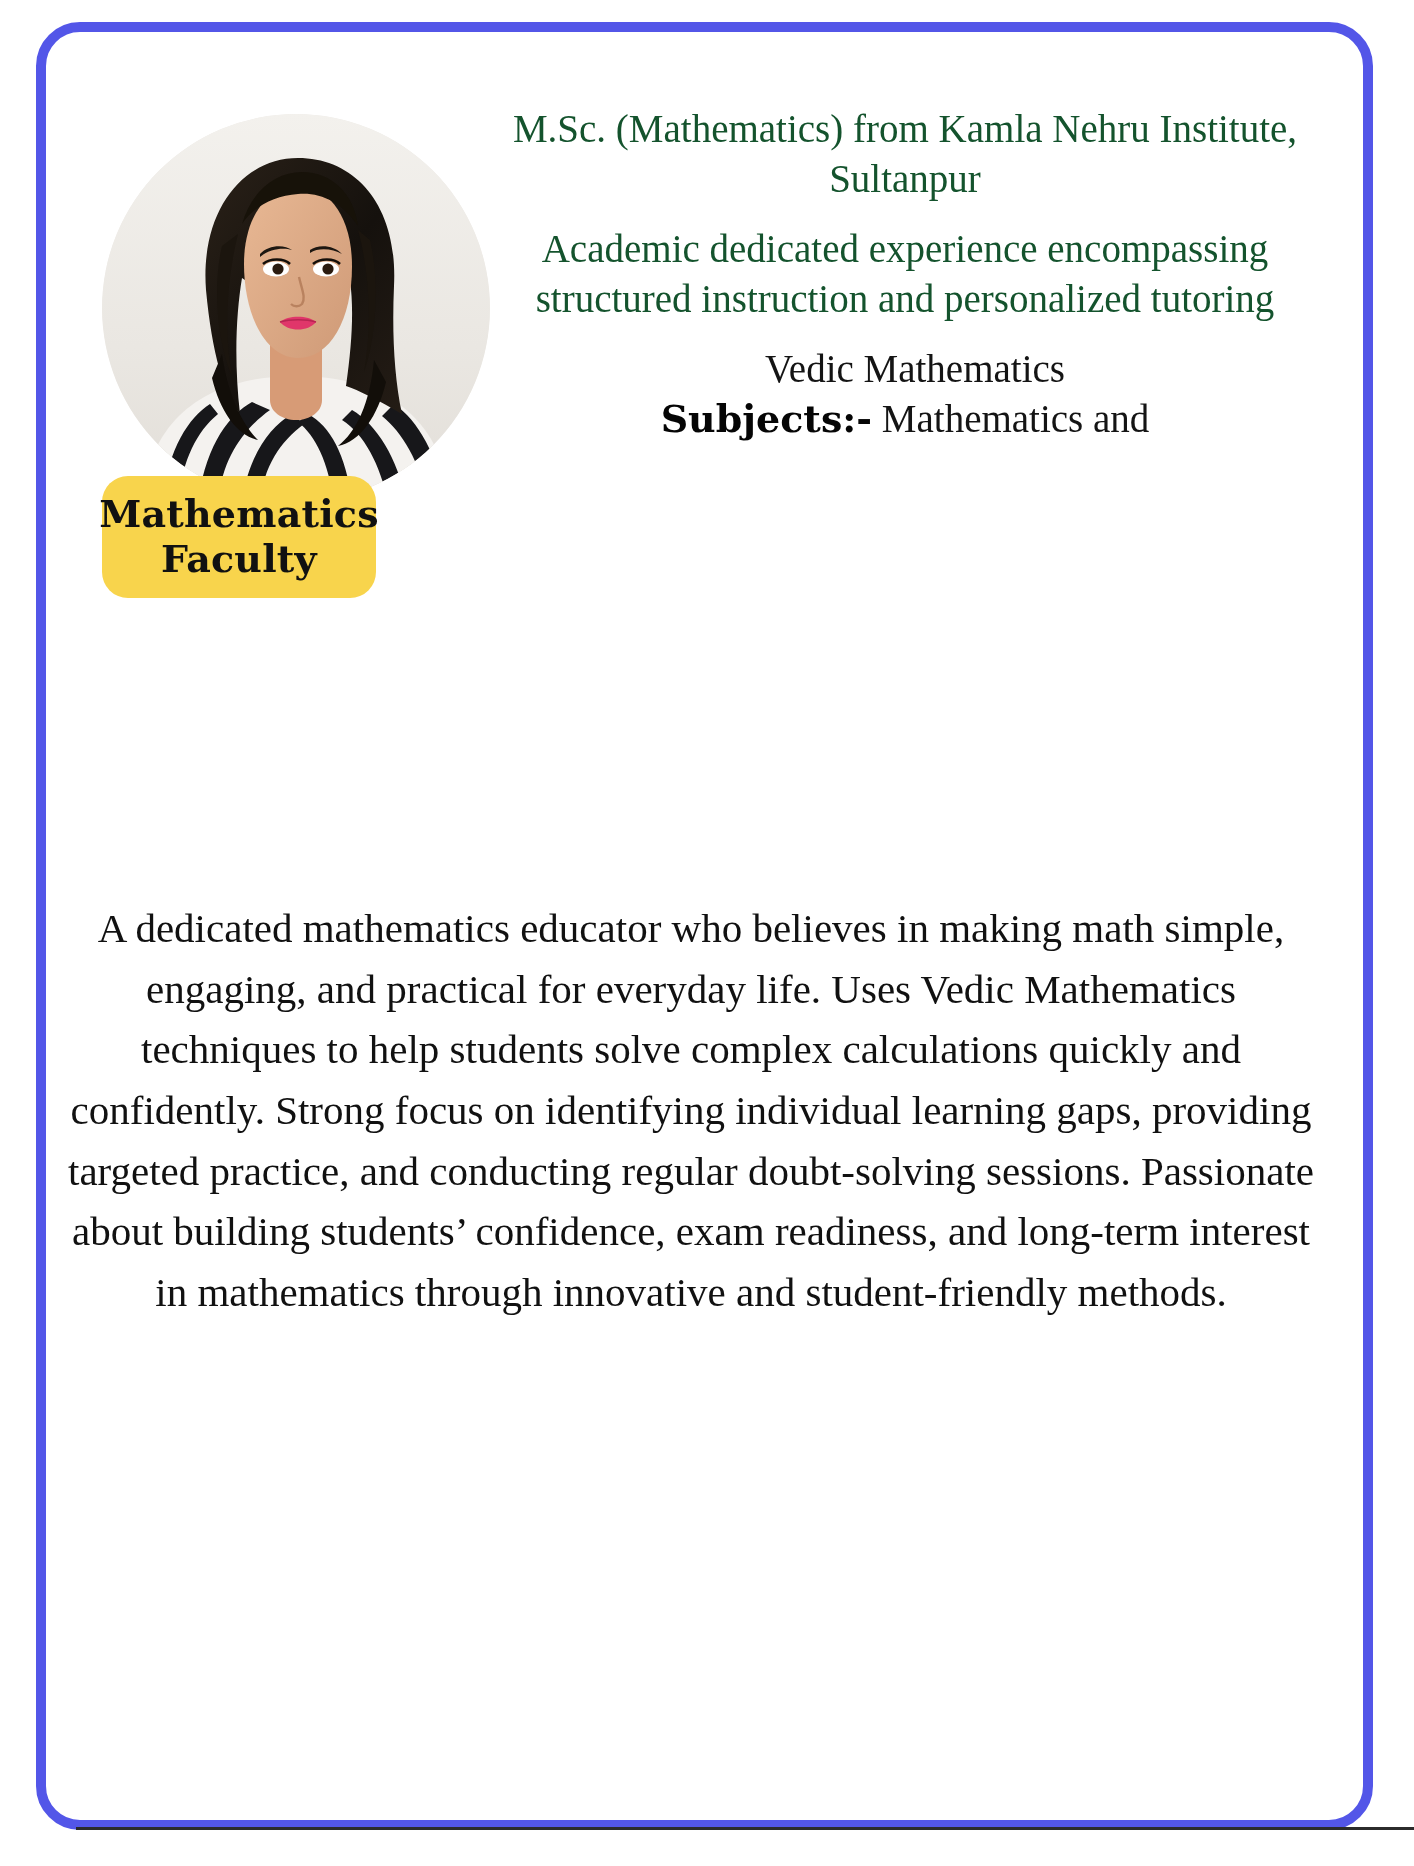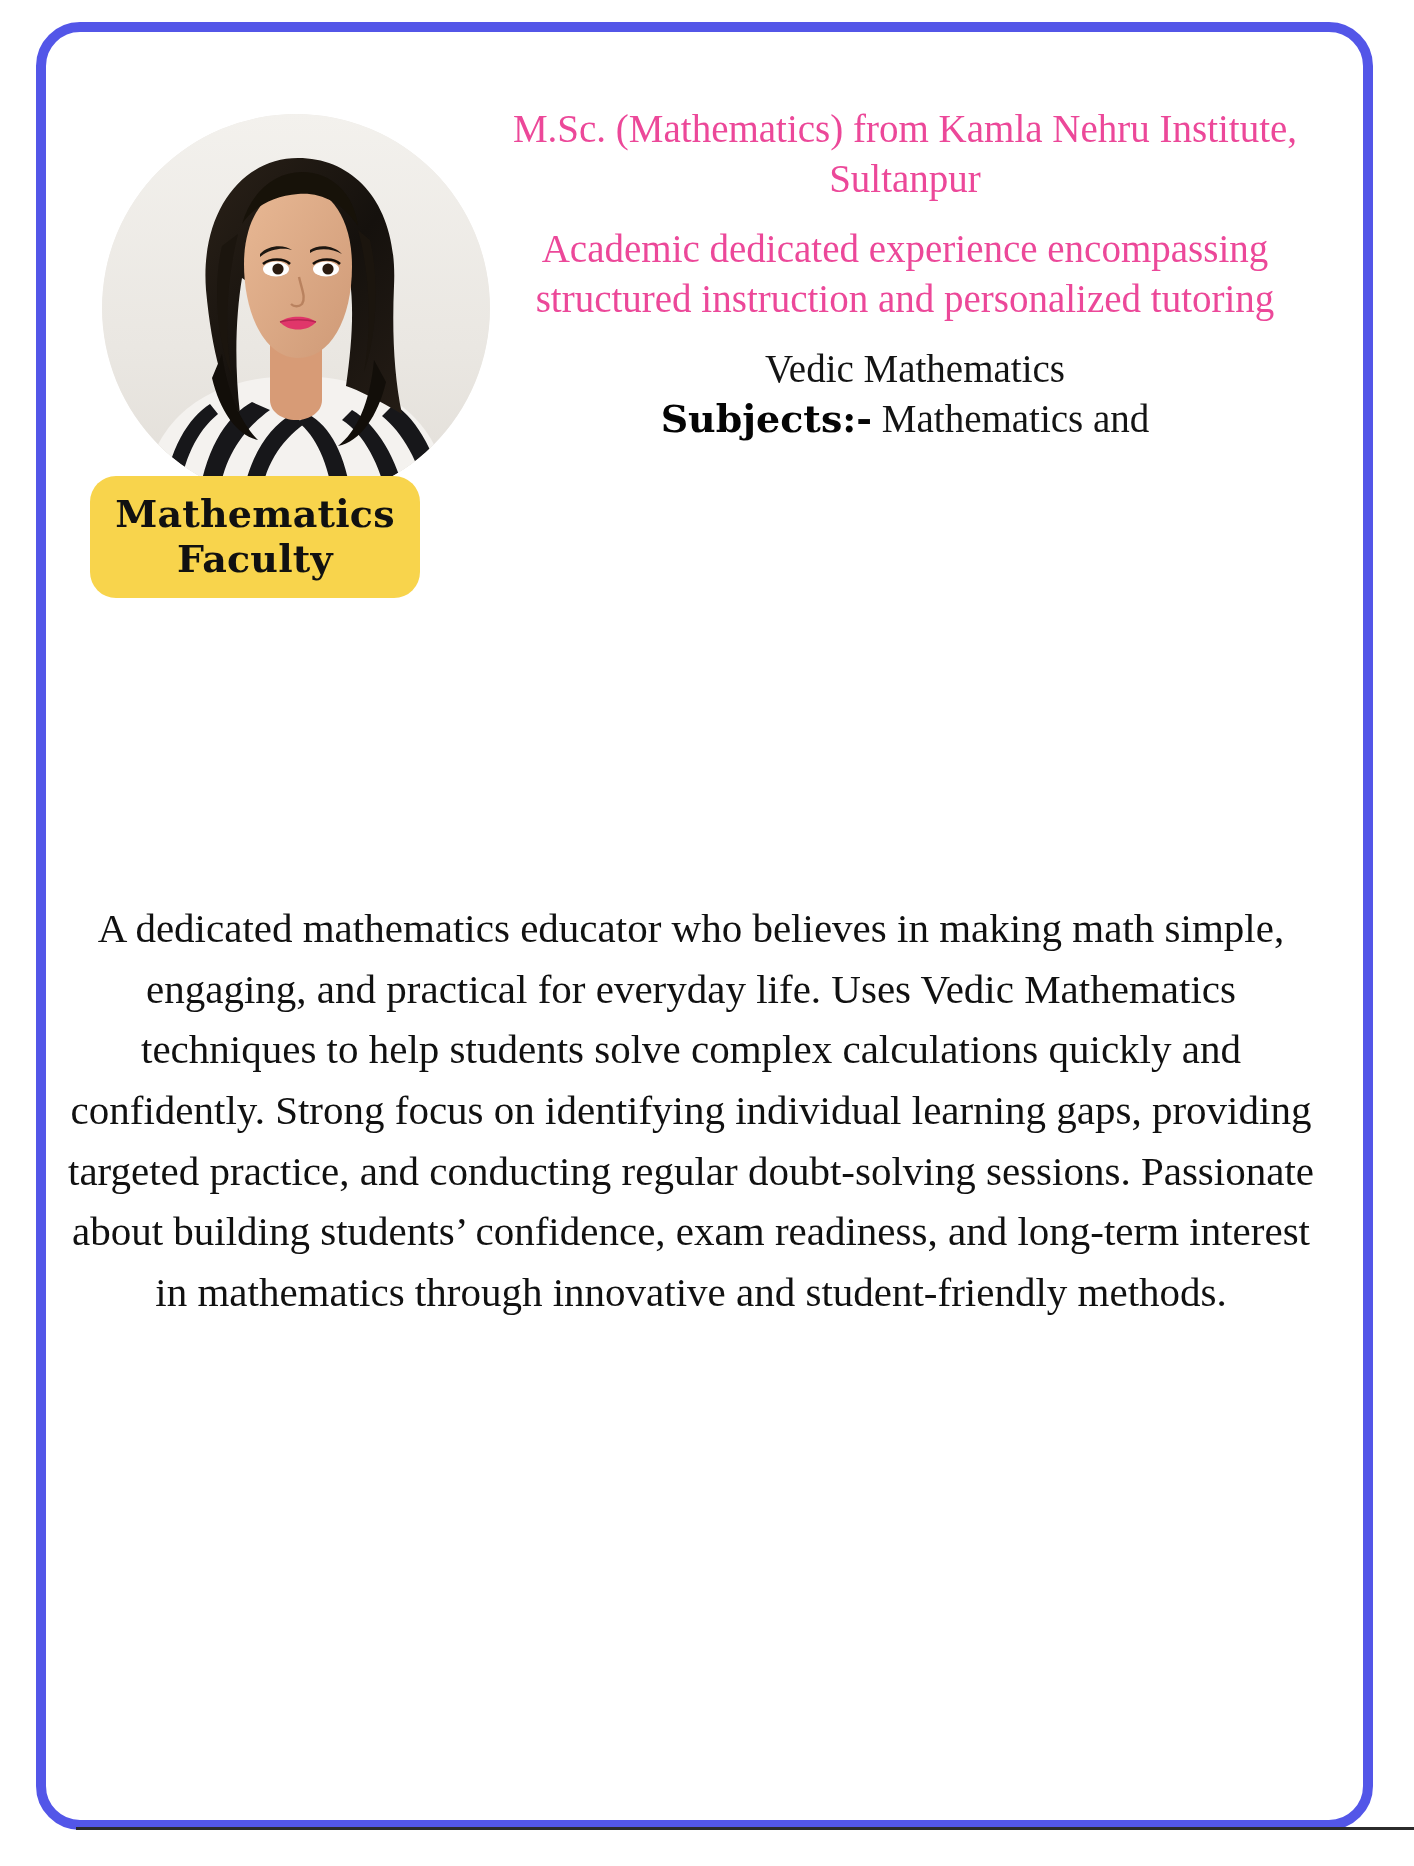--- a/index.html
+++ b/index.html
@@ -69,23 +69,23 @@
     width: 388px;
     height: 388px;
     border-radius: 50%;
     overflow: hidden;
     background: #efece8;
   }
   #profile-photo svg { display: block; }
 
   #faculty-badge {
     position: absolute;
-    left: 10px;
+    left: 22px;
     top: 362px;
-    width: 330px;
+    width: 274px;
     min-height: 122px;
     background: #F8D44C;
     border-radius: 26px;
     display: flex;
     align-items: center;
     justify-content: center;
     text-align: center;
     box-sizing: border-box;
     padding: 10px 12px;
   }
@@ -115,21 +115,21 @@
     color: #050505;
     letter-spacing: -0.5px;
     margin: 0 0 6px 0;
     padding: 0 0 0 18px;
   }
 
   .info-line {
     font-family: "Liberation Serif", "DejaVu Serif", serif;
     font-size: 39px;
     line-height: 1.28;
-    color: #ec4899;
+    color: #14532d;
     margin: 0;
     padding: 0;
   }
   #education-line { margin-top: 4px; }
   #experience-line { margin-top: 20px; }
 
   #subjects-block {
     margin-top: 20px;
     font-family: "Liberation Serif", "DejaVu Serif", serif;
     font-size: 39px;

